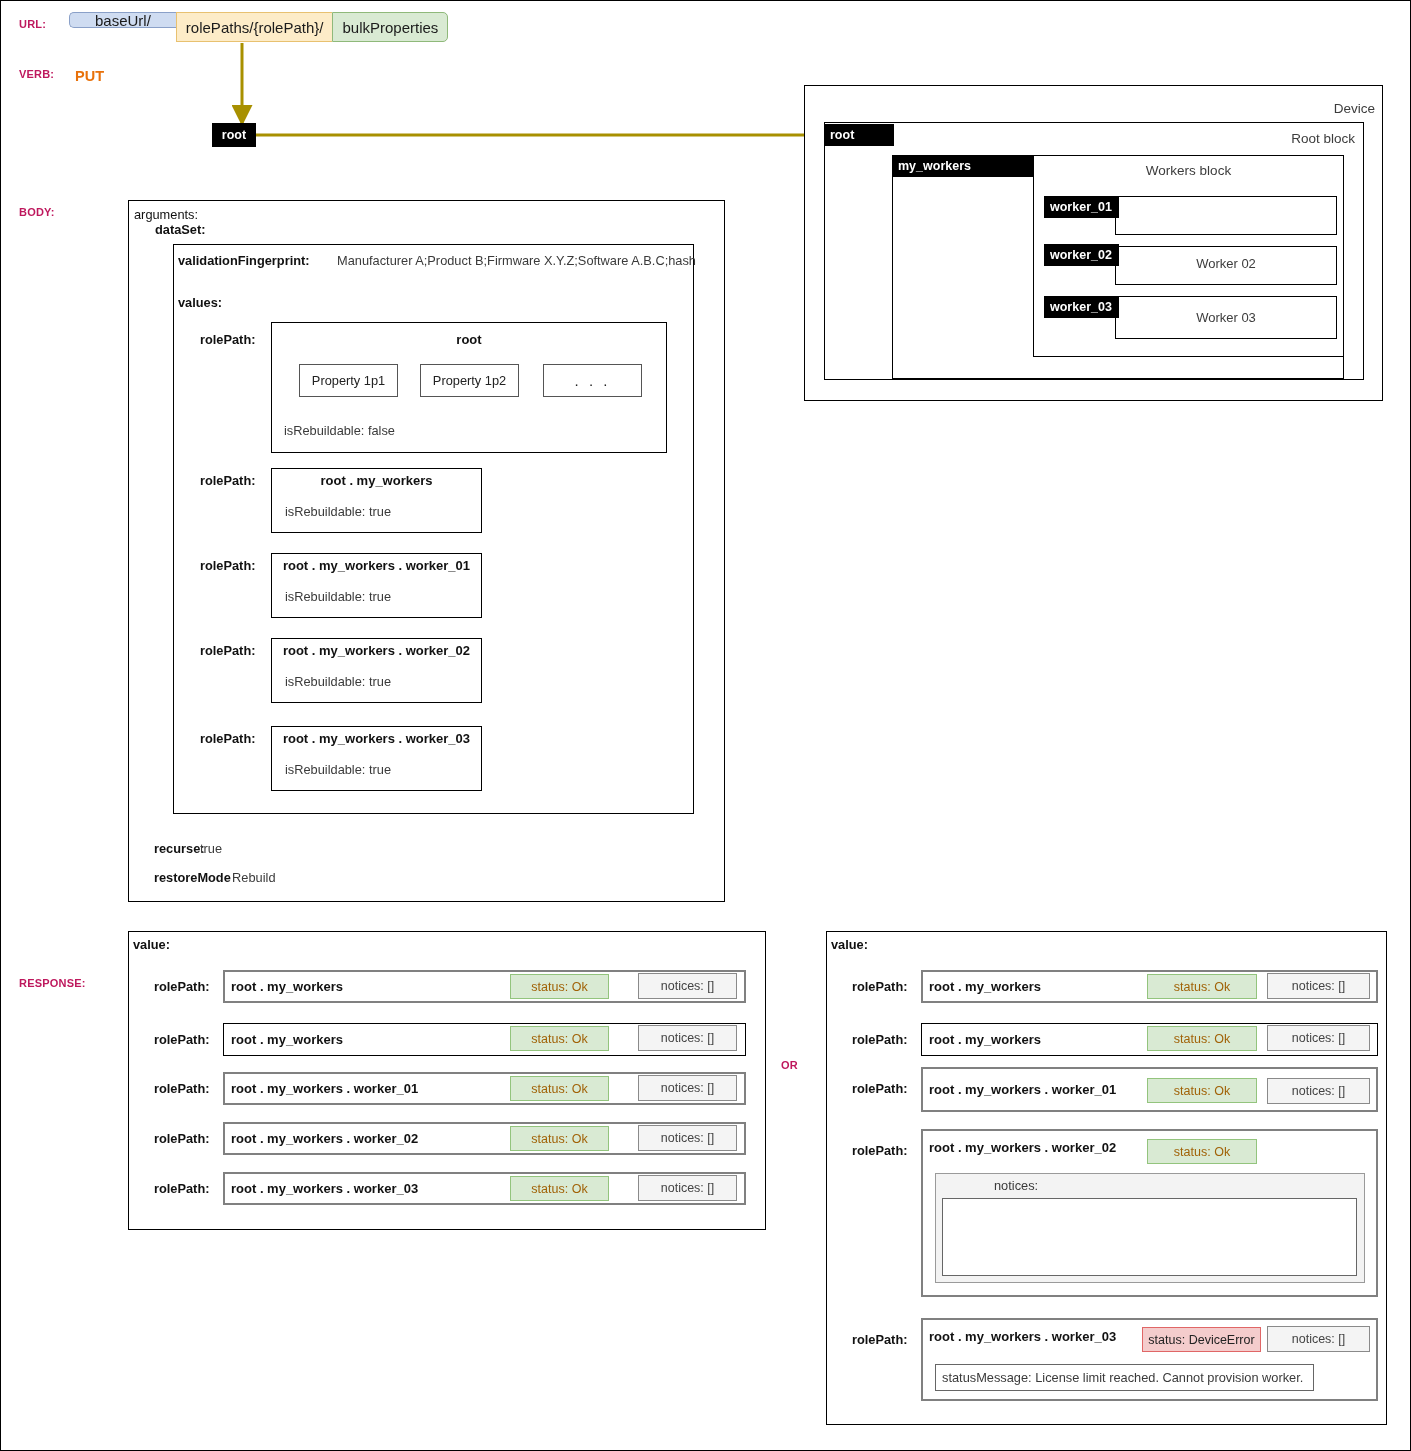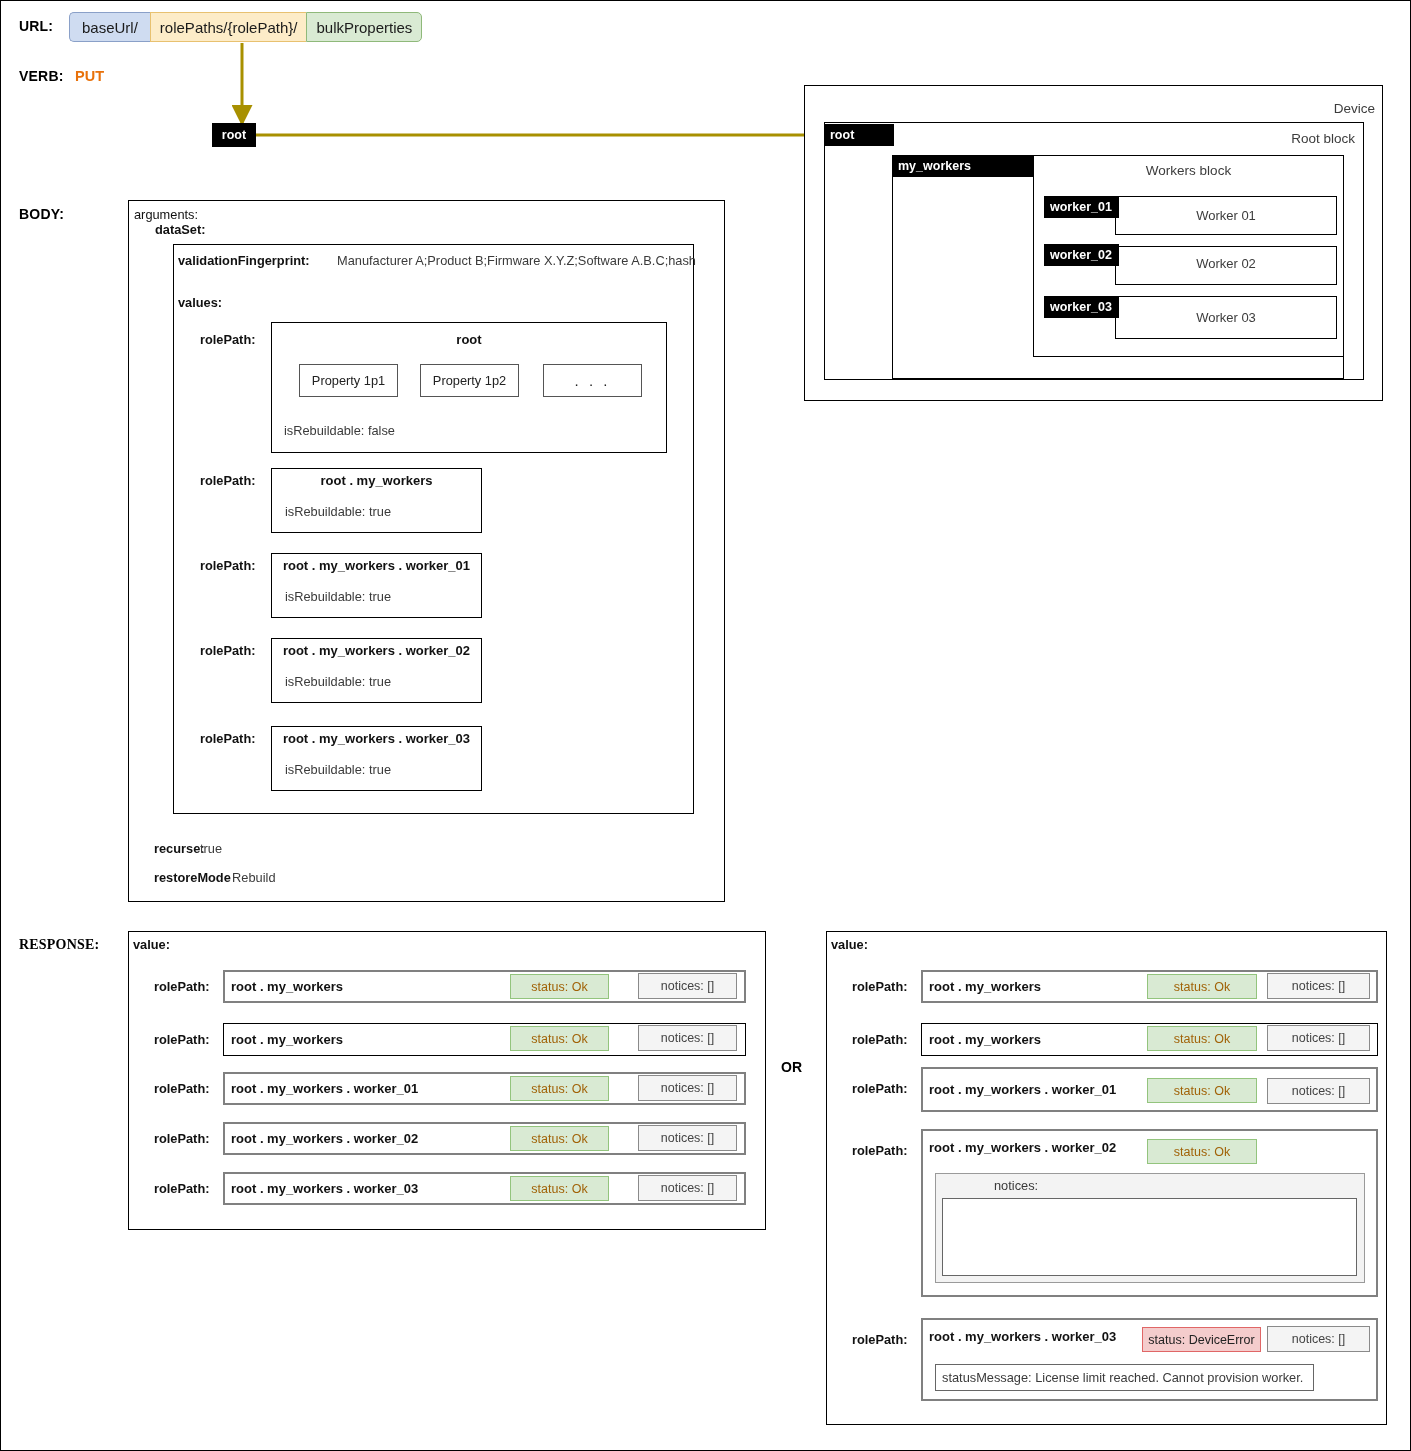--- a/index.html
+++ b/index.html
@@ -1,20 +1,20 @@
 <!DOCTYPE html>
 <html><head>
 <meta charset="utf-8">
 <style>
   html,body{margin:0;padding:0;background:#ffffff;}
   body{font-family:"Liberation Sans","DejaVu Sans",sans-serif;}
   #page{position:relative;width:1411px;height:1451px;background:#fff;
         border:1px solid #000;box-sizing:border-box;overflow:hidden;}
   .abs{position:absolute;box-sizing:border-box;}
-  .lbl-section{font-weight:bold;font-size:14px;color:#000000;letter-spacing:.2px;}
+  .lbl-section{font-weight:bold;font-size:11px;color:#be185d;letter-spacing:.2px;}
   .pill{border:1px solid #7f8fb0;border-radius:5px;font-size:15px;color:#1b1b1b;
         display:flex;align-items:center;justify-content:center;box-sizing:border-box;}
   .pill-base{background:#cfdcf1;border-color:#8aa0c8;border-top-left-radius:5px;border-bottom-left-radius:5px;
              border-top-right-radius:0;border-bottom-right-radius:0;border-right:none;}
   .pill-mid{background:#fdecc8;border-color:#e8c170;border-radius:0;border-right:none;}
   .pill-last{background:#d9ead3;border-color:#8fb97a;border-top-left-radius:0;border-bottom-left-radius:0;}
   .blk{background:#000;color:#fff;font-weight:bold;font-size:12.5px;
        display:flex;align-items:center;padding-left:6px;box-sizing:border-box;}
   .box{border:1px solid #000;background:#fff;box-sizing:border-box;}
   .box-g{border:1px solid #666;background:#fff;box-sizing:border-box;}
@@ -58,21 +58,21 @@
     <path d="M893,134 L967,134 L967,155" stroke="#a89000" stroke-width="3" fill="none" marker-end="url(#ah)"></path>
 
     <path d="M967,176 L967,306" stroke="#a89000" stroke-width="3" fill="none"></path>
     <path d="M967,206 L1040,206" stroke="#a89000" stroke-width="3" fill="none" marker-end="url(#ah)"></path>
     <path d="M967,254 L1040,254" stroke="#a89000" stroke-width="3" fill="none" marker-end="url(#ah)"></path>
     <path d="M967,306 L1040,306" stroke="#a89000" stroke-width="3" fill="none" marker-end="url(#ah)"></path>
   </svg>
 
   <div class="abs lbl-section" style="left:18px;top:17px;">URL:</div>
   <div class="abs" style="left:68px;top:11px;height:30px;display:flex;">
-    <div class="pill pill-base" style="height:30px;padding:0 12px;">baseUrl/</div>
+    <div class="pill pill-base" style="height:16px;padding:0 25px;">baseUrl/</div>
     <div class="pill pill-mid" style="height:30px;padding:0 9px;">rolePaths/{rolePath}/</div>
     <div class="pill pill-last" style="height:30px;padding:0 9px;">bulkProperties</div>
   </div>
 
   <div class="abs lbl-section" style="left:18px;top:67px;">VERB:</div>
   <div class="abs verb" style="left:74px;top:67px;">PUT</div>
 
   <div class="abs blk" style="left:211px;top:122px;width:44px;height:24px;justify-content:center;padding-left:0;">root</div>
 
   <div class="abs box" style="left:803px;top:84px;width:579px;height:316px;"></div>
@@ -83,21 +83,20 @@
 
   <div class="abs blk" style="left:823px;top:123px;width:70px;height:22px;">root</div>
 
   <div class="abs box" style="left:891px;top:154px;width:452px;height:224px;"></div>
   <div class="abs blk" style="left:891px;top:154px;width:142px;height:22px;">my_workers</div>
 
   <div class="abs box" style="left:1032px;top:154px;width:311px;height:202px;"></div>
   <div class="abs ctr ttl" style="left:1032px;top:160px;width:311px;height:18px;">Workers block</div>
 
   <div class="abs box" style="left:1114px;top:195px;width:222px;height:39px;"></div>
-  <div class="abs ctr ttl" style="left:1114px;top:195px;width:222px;height:39px;font-size:13px;">Worker 01</div>
   <div class="abs blk" style="left:1043px;top:195px;width:75px;height:22px;">worker_01</div>
 
   <div class="abs box" style="left:1114px;top:245px;width:222px;height:39px;"></div>
   <div class="abs ctr ttl" style="left:1114px;top:245px;width:222px;height:35px;font-size:13px;">Worker 02</div>
   <div class="abs blk" style="left:1043px;top:243px;width:75px;height:22px;">worker_02</div>
 
   <div class="abs box" style="left:1114px;top:295px;width:222px;height:43px;"></div>
   <div class="abs ctr ttl" style="left:1114px;top:295px;width:222px;height:43px;font-size:13px;">Worker 03</div>
   <div class="abs blk" style="left:1043px;top:295px;width:75px;height:22px;">worker_03</div>
 
@@ -138,21 +137,21 @@
   <div class="abs kvb" style="left:199px;top:730px;">rolePath:</div>
   <div class="abs box" style="left:270px;top:725px;width:211px;height:65px;"></div>
   <div class="abs ctr mono-path" style="left:270px;top:728px;width:211px;height:18px;">root . my_workers . worker_03</div>
   <div class="abs kv" style="left:284px;top:761px;">isRebuildable: true</div>
 
   <div class="abs kvb" style="left:153px;top:840px;">recurse:</div>
   <div class="abs kv" style="left:199px;top:840px;">true</div>
   <div class="abs kvb" style="left:153px;top:869px;">restoreMode</div>
   <div class="abs kv" style="left:224px;top:869px;">: Rebuild</div>
 
-  <div class="abs lbl-section" style="left:18px;top:936px;font-family:Liberation Serif, serif;">RESPONSE:</div>
+  <div class="abs lbl-section" style="left:18px;top:976px;">RESPONSE:</div>
 
   <div class="abs lbl-section" style="left:780px;top:1058px;">OR</div>
 
   <div class="abs box" style="left:127px;top:930px;width:638px;height:299px;"></div>
   <div class="abs kvb" style="left:132px;top:936px;">value:</div>
 
   <div class="abs rowlabel" style="left:153px;top:978px;">rolePath:</div>
   <div class="abs box-gg" style="left:222px;top:969px;width:523px;height:33px;"></div>
   <div class="abs lft mono-path" style="left:230px;top:969px;height:33px;">root . my_workers</div>
   <div class="abs chip chip-ok" style="left:509px;top:973px;width:99px;height:25px;">status: Ok</div>

